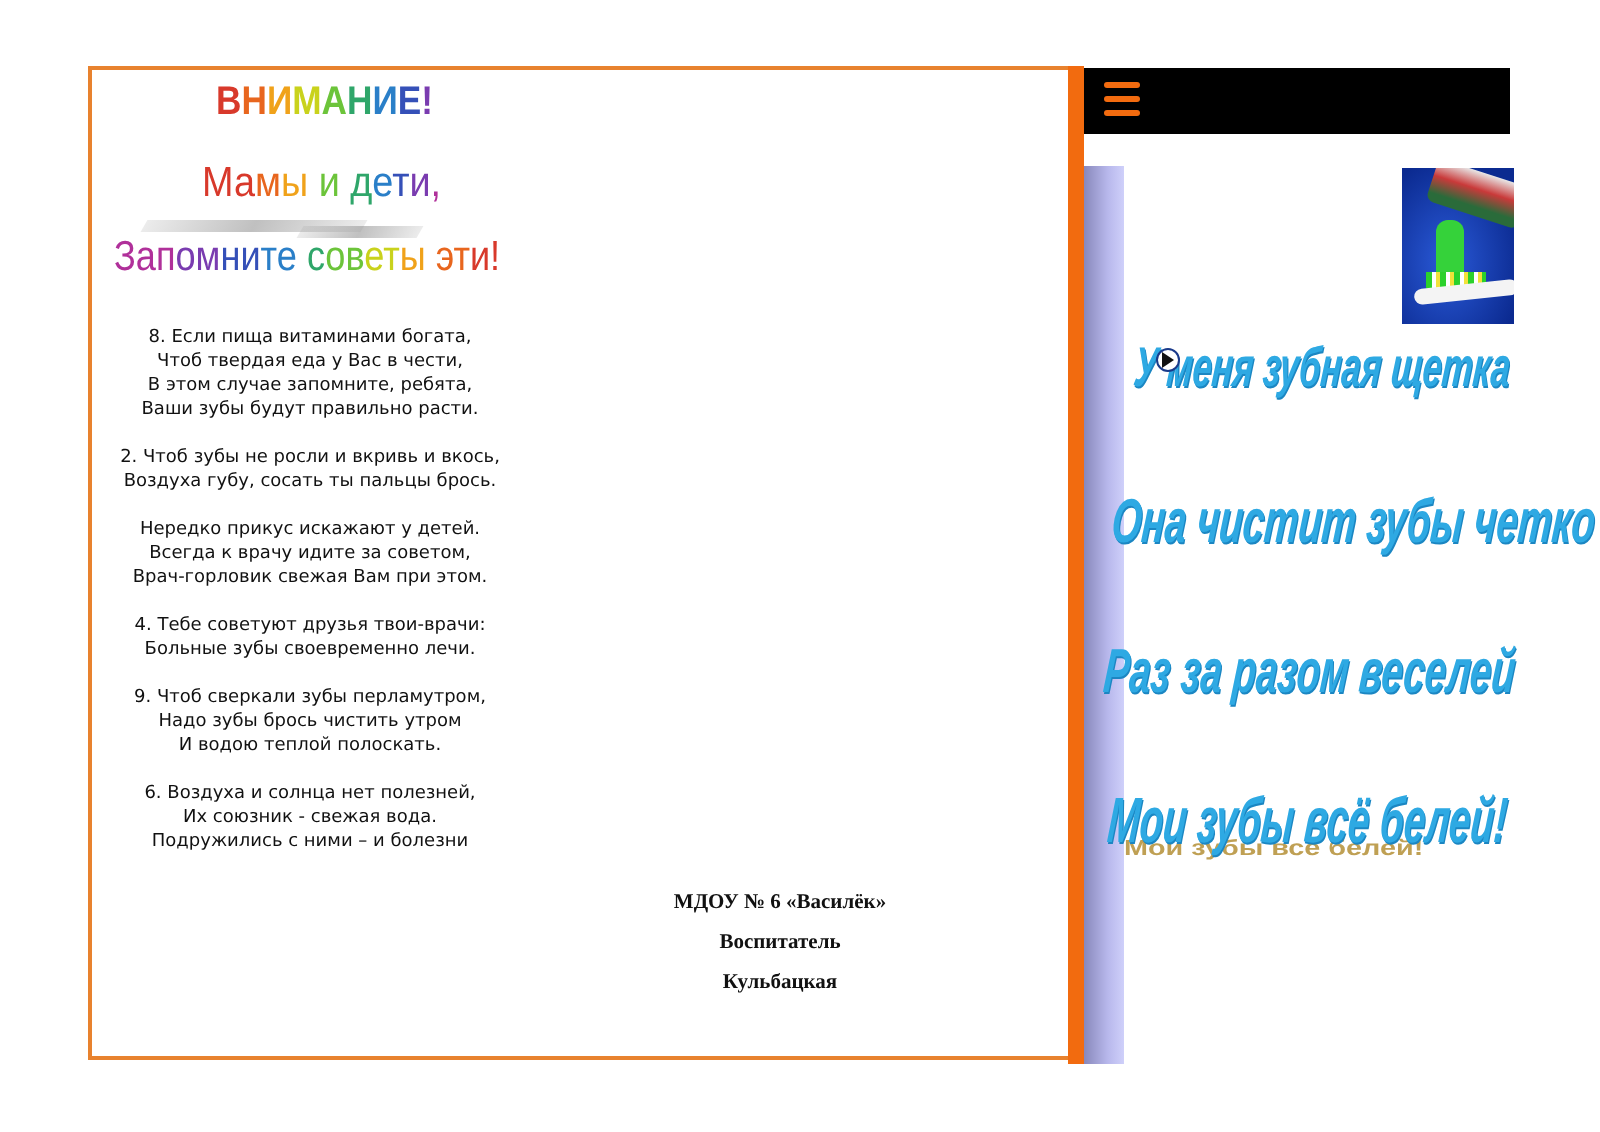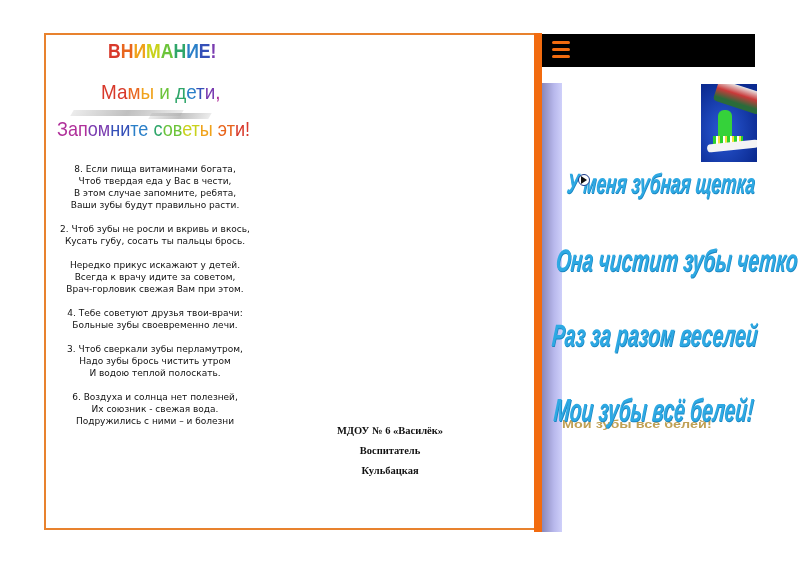--- a/index.html
+++ b/index.html
@@ -15,21 +15,21 @@
     .wordart { position:absolute; font-family:"Liberation Sans", sans-serif; font-weight:bold; white-space:nowrap; }
     .title1 { left:108px; top:40px; font-size:20px; letter-spacing:0px; transform:scaleX(0.88); transform-origin:left; }
     .title2 { left:101px; top:80px; font-size:21px; font-weight:normal; transform:scaleX(0.9); transform-origin:left; }
     .title3 { left:57px; top:117px; font-size:21px; font-weight:normal; transform:scaleX(0.86); transform-origin:left; }
     .shadow-streak { position:absolute; height:6px; background:linear-gradient(to right,rgba(160,160,160,0.2),rgba(150,150,150,0.6),rgba(160,160,160,0.2)); transform:skewX(-30deg); }
 
     .poem { position:absolute; left:50px; top:163px; width:210px; text-align:center; font-family:"DejaVu Sans", sans-serif; font-size:9px; line-height:12px; color:#111; }
     .stanza { margin-bottom:12px; }
     .stanza div { white-space:nowrap; }
 
-    .signature { position:absolute; left:300px; top:421px; width:180px; text-align:center; font-family:"Liberation Serif", serif; font-weight:bold; font-size:10.5px; color:#111; line-height:20px; }
+    .signature { position:absolute; left:300px; top:442px; width:180px; text-align:center; font-family:"Liberation Serif", serif; font-weight:bold; font-size:10.5px; color:#111; line-height:20px; }
 
     .photo { position:absolute; left:701px; top:84px; width:56px; height:78px; background:radial-gradient(ellipse at 40% 60%,#2a5ad8,#0b2a90 80%); overflow:hidden; }
     .tube { position:absolute; left:14px; top:2px; width:48px; height:22px; background:linear-gradient(#e8e8e8,#c93a3a 40%,#2a6b3a 80%); transform:rotate(18deg); border-radius:4px; }
     .paste { position:absolute; left:17px; top:26px; width:14px; height:34px; background:#35d23a; border-radius:6px; }
     .brush { position:absolute; left:6px; top:58px; width:52px; height:8px; background:#f4f4f4; border-radius:4px; transform:rotate(-6deg); }
     .bristles { position:absolute; left:12px; top:52px; width:30px; height:8px; background:repeating-linear-gradient(to right,#2bd12b 0 3px,#ffffff 3px 5px,#f2e23a 5px 7px); }
 
     .poem-right { position:absolute; font-family:"Liberation Sans", sans-serif; font-weight:bold; font-style:italic; color:#2ea9e3; white-space:nowrap; transform-origin:left center; text-shadow:1px 1px 0 #1b86c2; }
     .line1 { left:567px; top:168px; font-size:28px; transform:scaleX(0.62) skewX(-8deg); }
     .line2 { left:556px; top:243px; font-size:31px; transform:scaleX(0.62) skewX(-8deg); }
@@ -52,33 +52,33 @@
 
 <div class="poem">
   <div class="stanza">
     <div>8. Если пища витаминами богата,</div>
     <div>Чтоб твердая еда у Вас в чести,</div>
     <div>В этом случае запомните, ребята,</div>
     <div>Ваши зубы будут правильно расти.</div>
   </div>
   <div class="stanza">
     <div>2. Чтоб зубы не росли и вкривь и вкось,</div>
-    <div>Кусать губу, сосать ты пальцы брось.</div>
+    <div>Воздуха губу, сосать ты пальцы брось.</div>
   </div>
   <div class="stanza">
     <div>Нередко прикус искажают у детей.</div>
     <div>Всегда к врачу идите за советом,</div>
     <div>Врач-горловик свежая Вам при этом.</div>
   </div>
   <div class="stanza">
     <div>4. Тебе советуют друзья твои-врачи:</div>
     <div>Больные зубы своевременно лечи.</div>
   </div>
   <div class="stanza">
-    <div>3. Чтоб сверкали зубы перламутром,</div>
+    <div>9. Чтоб сверкали зубы перламутром,</div>
     <div>Надо зубы брось чистить утром</div>
     <div>И водою теплой полоскать.</div>
   </div>
   <div class="stanza">
     <div>6. Воздуха и солнца нет полезней,</div>
     <div>Их союзник - свежая вода.</div>
     <div>Подружились с ними – и болезни</div>
   </div>
 </div>
 

